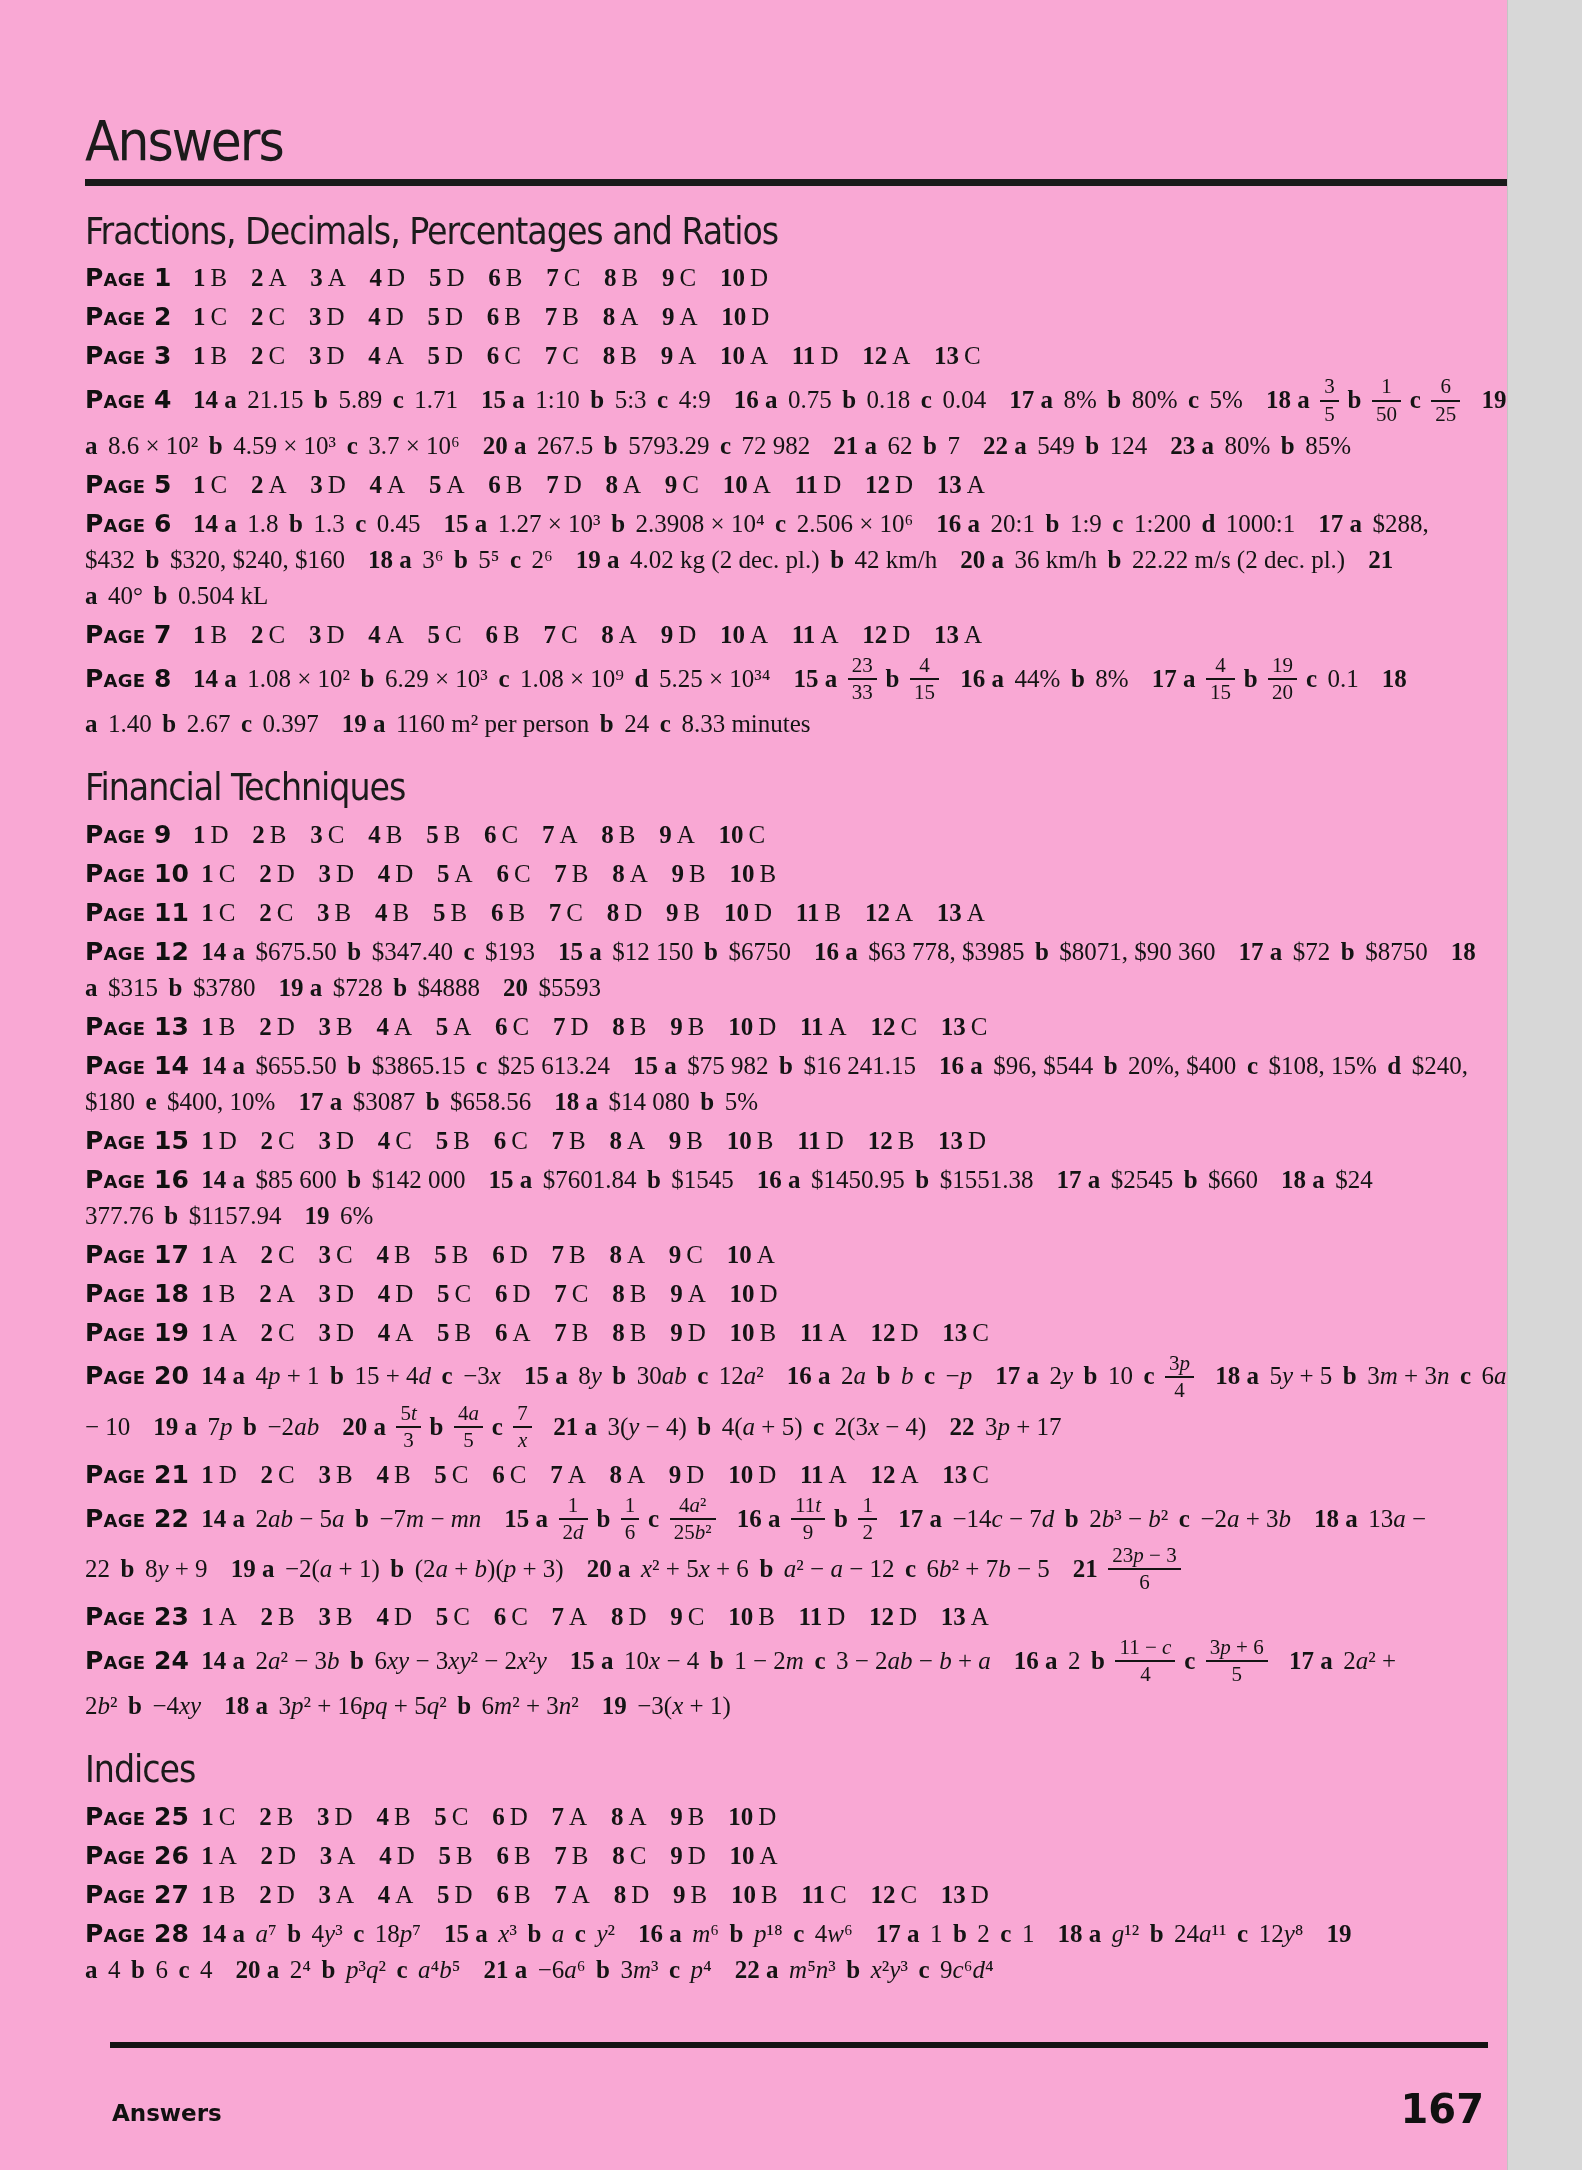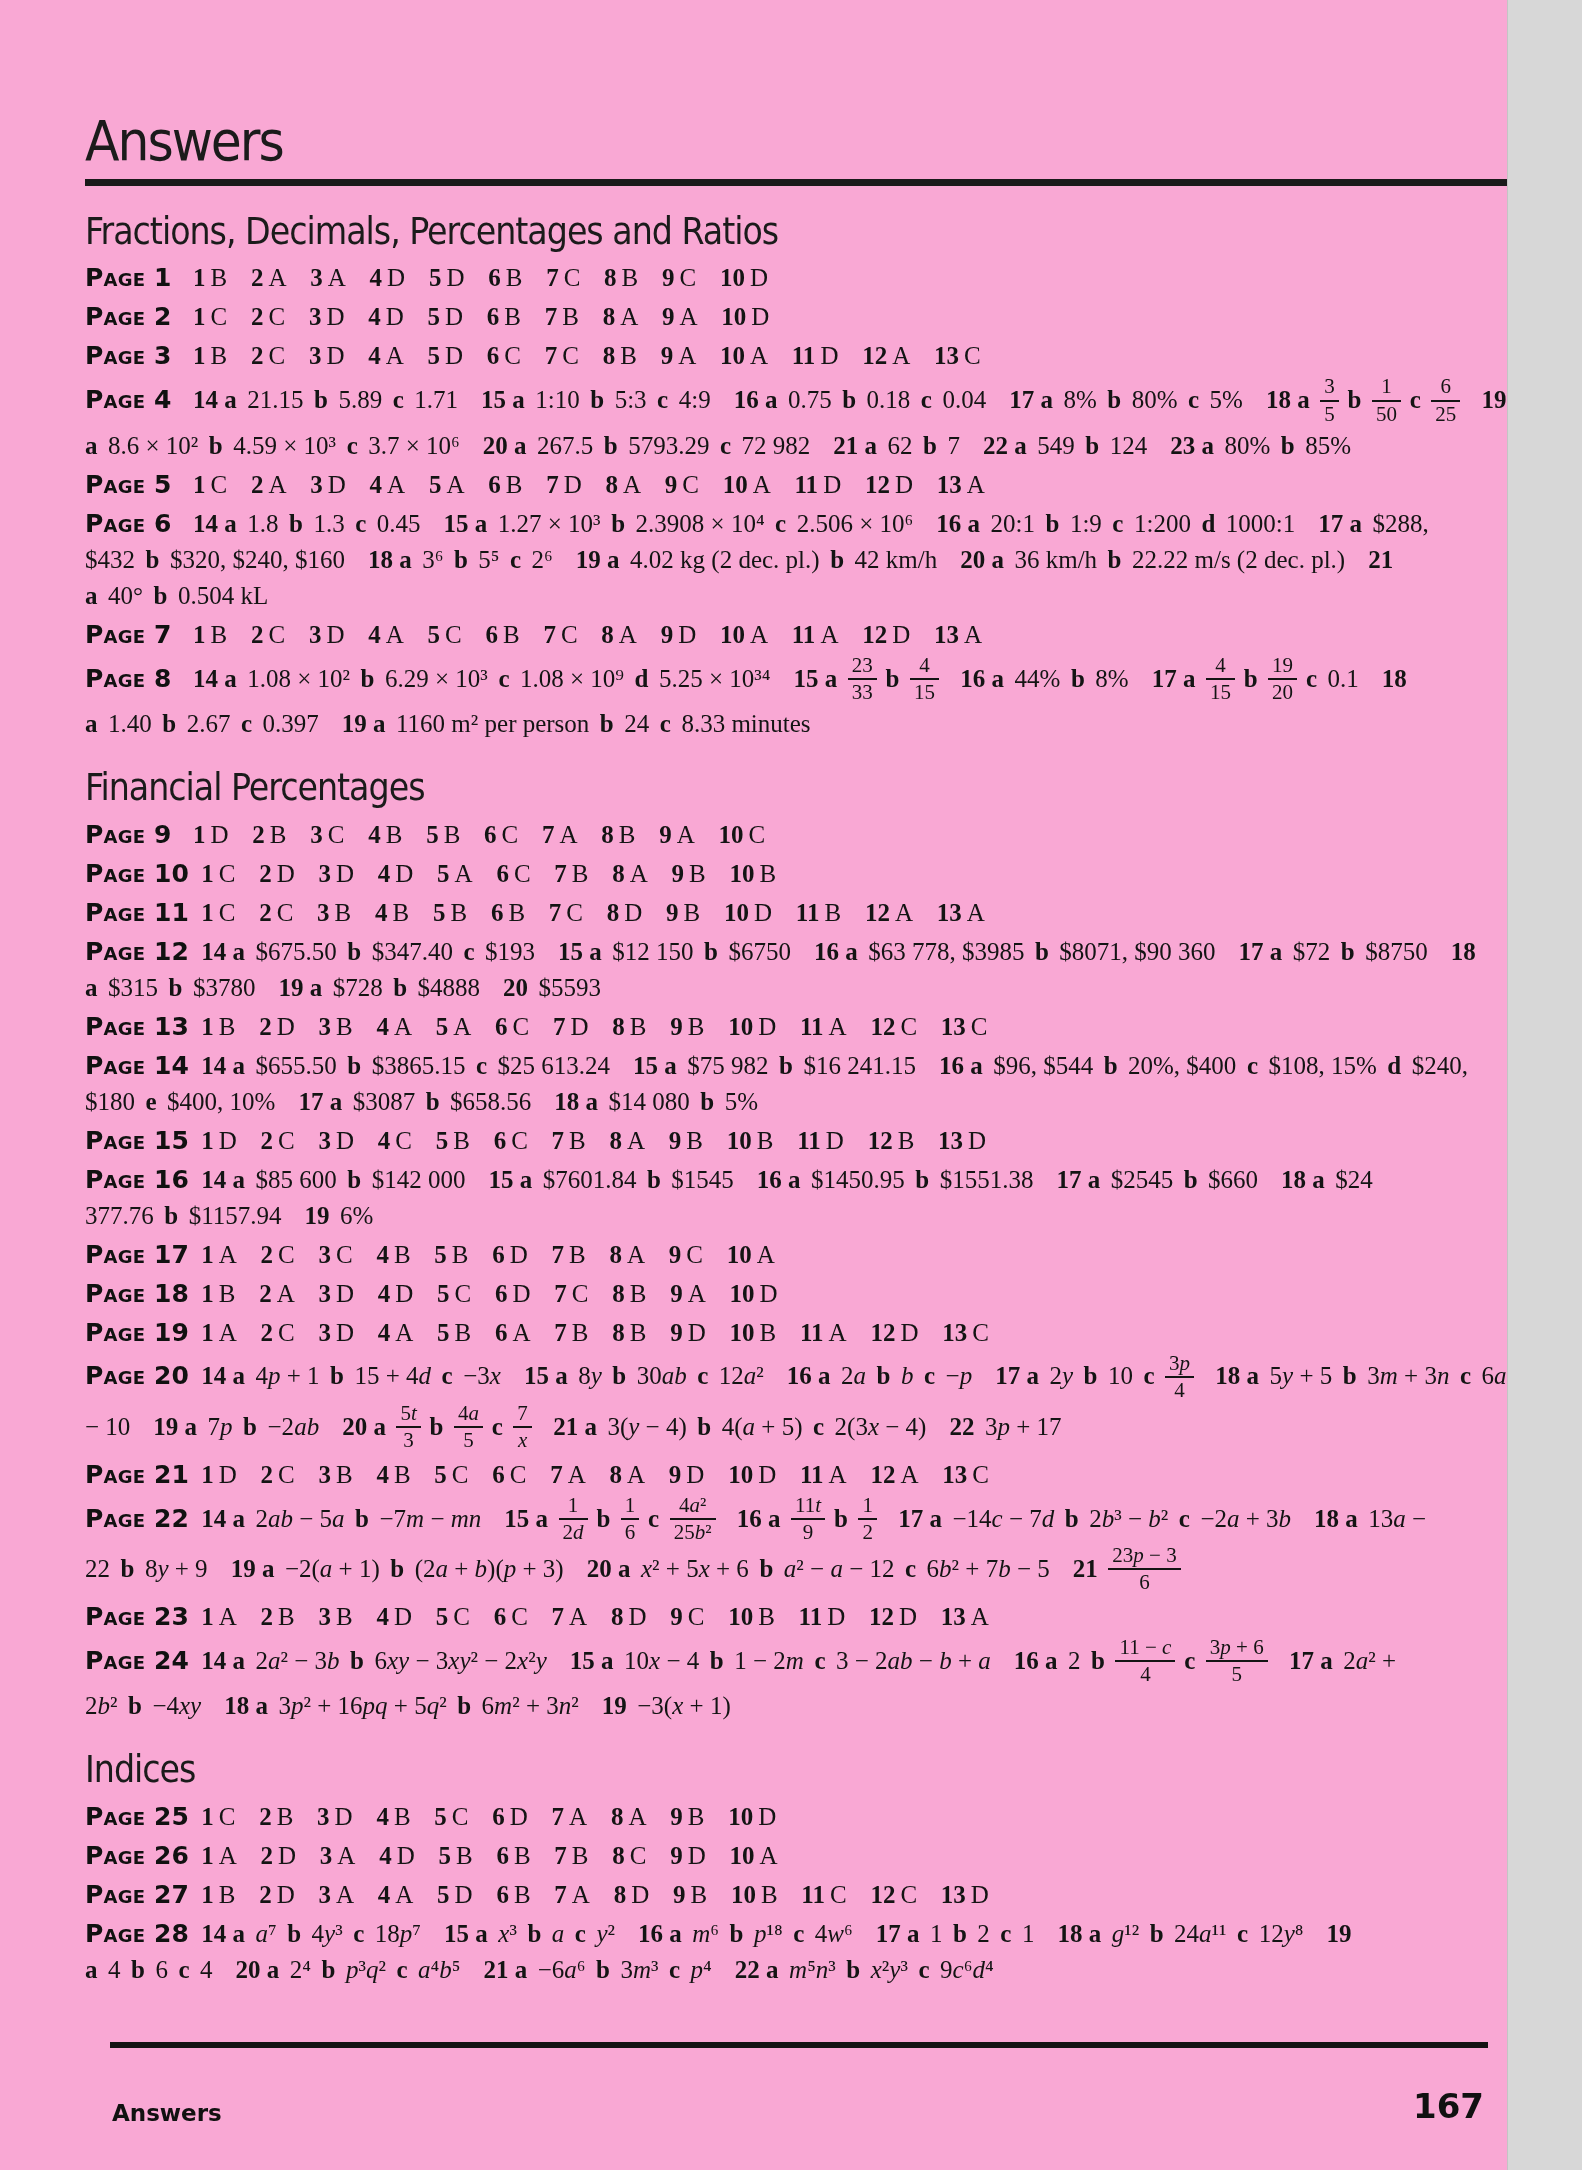--- a/index.html
+++ b/index.html
@@ -17,21 +17,21 @@
   .mci .ml{margin-left:0.2em;}
   .tok{margin-right:0.42em;}
   .tok.bd{font-weight:700;}
   .tok.mt i, .frac i{font-style:italic;}
   .tok.qg{margin-left:0.5em;}
   .frac{display:inline-block;vertical-align:middle;text-align:center;font-size:21px;line-height:1.1;position:relative;top:-2px;}
   .frac .fn{display:block;border-bottom:2px solid #141414;padding:0 4px 1px 4px;}
   .frac .fd{display:block;padding:1px 4px 0 4px;}
   .footer-rule{position:absolute;left:110px;right:94px;top:2042px;height:6px;background:#141414;}
   .footer-left{position:absolute;left:112px;top:2100px;font-family:"DejaVu Sans",sans-serif;font-weight:700;font-size:23px;color:#111;}
-  .footer-num{position:absolute;right:98px;top:2086px;font-family:"DejaVu Sans",sans-serif;font-weight:700;font-size:34px;color:#111;}
+  .footer-num{position:absolute;right:98px;top:2086px;font-family:"DejaVu Sans",sans-serif;font-weight:700;font-size:40px;color:#111;}
 </style>
 </head>
 <body>
 
 <div class="sheet">
   <div class="page-edge"></div>
   <div class="content">
     <h1 class="ptitle">Answers</h1>
     <div class="title-rule"></div>
     <div id="sections">
@@ -40,21 +40,21 @@
           <p class="entry"><span class="plabel">Page 1</span><span class="mci"><b>1</b><span class="ml">B</span></span><span class="mci"><b>2</b><span class="ml">A</span></span><span class="mci"><b>3</b><span class="ml">A</span></span><span class="mci"><b>4</b><span class="ml">D</span></span><span class="mci"><b>5</b><span class="ml">D</span></span><span class="mci"><b>6</b><span class="ml">B</span></span><span class="mci"><b>7</b><span class="ml">C</span></span><span class="mci"><b>8</b><span class="ml">B</span></span><span class="mci"><b>9</b><span class="ml">C</span></span><span class="mci"><b>10</b><span class="ml">D</span></span></p>
           <p class="entry"><span class="plabel">Page 2</span><span class="mci"><b>1</b><span class="ml">C</span></span><span class="mci"><b>2</b><span class="ml">C</span></span><span class="mci"><b>3</b><span class="ml">D</span></span><span class="mci"><b>4</b><span class="ml">D</span></span><span class="mci"><b>5</b><span class="ml">D</span></span><span class="mci"><b>6</b><span class="ml">B</span></span><span class="mci"><b>7</b><span class="ml">B</span></span><span class="mci"><b>8</b><span class="ml">A</span></span><span class="mci"><b>9</b><span class="ml">A</span></span><span class="mci"><b>10</b><span class="ml">D</span></span></p>
           <p class="entry"><span class="plabel">Page 3</span><span class="mci"><b>1</b><span class="ml">B</span></span><span class="mci"><b>2</b><span class="ml">C</span></span><span class="mci"><b>3</b><span class="ml">D</span></span><span class="mci"><b>4</b><span class="ml">A</span></span><span class="mci"><b>5</b><span class="ml">D</span></span><span class="mci"><b>6</b><span class="ml">C</span></span><span class="mci"><b>7</b><span class="ml">C</span></span><span class="mci"><b>8</b><span class="ml">B</span></span><span class="mci"><b>9</b><span class="ml">A</span></span><span class="mci"><b>10</b><span class="ml">A</span></span><span class="mci"><b>11</b><span class="ml">D</span></span><span class="mci"><b>12</b><span class="ml">A</span></span><span class="mci"><b>13</b><span class="ml">C</span></span></p>
           <p class="entry"><span class="plabel">Page 4</span><span class="tok bd">14 a</span><span class="tok rt">21.15</span><span class="tok bd">b</span><span class="tok rt">5.89</span><span class="tok bd">c</span><span class="tok rt">1.71</span><span class="tok bd qg">15 a</span><span class="tok rt">1:10</span><span class="tok bd">b</span><span class="tok rt">5:3</span><span class="tok bd">c</span><span class="tok rt">4:9</span><span class="tok bd qg">16 a</span><span class="tok rt">0.75</span><span class="tok bd">b</span><span class="tok rt">0.18</span><span class="tok bd">c</span><span class="tok rt">0.04</span><span class="tok bd qg">17 a</span><span class="tok rt">8%</span><span class="tok bd">b</span><span class="tok rt">80%</span><span class="tok bd">c</span><span class="tok rt">5%</span><span class="tok bd qg">18 a</span><span class="tok frac"><span class="fn">3</span><span class="fd">5</span></span><span class="tok bd">b</span><span class="tok frac"><span class="fn">1</span><span class="fd">50</span></span><span class="tok bd">c</span><span class="tok frac"><span class="fn">6</span><span class="fd">25</span></span><span class="tok bd qg">19 a</span><span class="tok rt">8.6 × 10²</span><span class="tok bd">b</span><span class="tok rt">4.59 × 10³</span><span class="tok bd">c</span><span class="tok rt">3.7 × 10⁶</span><span class="tok bd qg">20 a</span><span class="tok rt">267.5</span><span class="tok bd">b</span><span class="tok rt">5793.29</span><span class="tok bd">c</span><span class="tok rt">72 982</span><span class="tok bd qg">21 a</span><span class="tok rt">62</span><span class="tok bd">b</span><span class="tok rt">7</span><span class="tok bd qg">22 a</span><span class="tok rt">549</span><span class="tok bd">b</span><span class="tok rt">124</span><span class="tok bd qg">23 a</span><span class="tok rt">80%</span><span class="tok bd">b</span><span class="tok rt">85%</span></p>
           <p class="entry"><span class="plabel">Page 5</span><span class="mci"><b>1</b><span class="ml">C</span></span><span class="mci"><b>2</b><span class="ml">A</span></span><span class="mci"><b>3</b><span class="ml">D</span></span><span class="mci"><b>4</b><span class="ml">A</span></span><span class="mci"><b>5</b><span class="ml">A</span></span><span class="mci"><b>6</b><span class="ml">B</span></span><span class="mci"><b>7</b><span class="ml">D</span></span><span class="mci"><b>8</b><span class="ml">A</span></span><span class="mci"><b>9</b><span class="ml">C</span></span><span class="mci"><b>10</b><span class="ml">A</span></span><span class="mci"><b>11</b><span class="ml">D</span></span><span class="mci"><b>12</b><span class="ml">D</span></span><span class="mci"><b>13</b><span class="ml">A</span></span></p>
           <p class="entry"><span class="plabel">Page 6</span><span class="tok bd">14 a</span><span class="tok rt">1.8</span><span class="tok bd">b</span><span class="tok rt">1.3</span><span class="tok bd">c</span><span class="tok rt">0.45</span><span class="tok bd qg">15 a</span><span class="tok rt">1.27 × 10³</span><span class="tok bd">b</span><span class="tok rt">2.3908 × 10⁴</span><span class="tok bd">c</span><span class="tok rt">2.506 × 10⁶</span><span class="tok bd qg">16 a</span><span class="tok rt">20:1</span><span class="tok bd">b</span><span class="tok rt">1:9</span><span class="tok bd">c</span><span class="tok rt">1:200</span><span class="tok bd">d</span><span class="tok rt">1000:1</span><span class="tok bd qg">17 a</span><span class="tok rt">$288, $432</span><span class="tok bd">b</span><span class="tok rt">$320, $240, $160</span><span class="tok bd qg">18 a</span><span class="tok rt">3⁶</span><span class="tok bd">b</span><span class="tok rt">5⁵</span><span class="tok bd">c</span><span class="tok rt">2⁶</span><span class="tok bd qg">19 a</span><span class="tok rt">4.02 kg (2 dec. pl.)</span><span class="tok bd">b</span><span class="tok rt">42 km/h</span><span class="tok bd qg">20 a</span><span class="tok rt">36 km/h</span><span class="tok bd">b</span><span class="tok rt">22.22 m/s (2 dec. pl.)</span><span class="tok bd qg">21 a</span><span class="tok rt">40°</span><span class="tok bd">b</span><span class="tok rt">0.504 kL</span></p>
           <p class="entry"><span class="plabel">Page 7</span><span class="mci"><b>1</b><span class="ml">B</span></span><span class="mci"><b>2</b><span class="ml">C</span></span><span class="mci"><b>3</b><span class="ml">D</span></span><span class="mci"><b>4</b><span class="ml">A</span></span><span class="mci"><b>5</b><span class="ml">C</span></span><span class="mci"><b>6</b><span class="ml">B</span></span><span class="mci"><b>7</b><span class="ml">C</span></span><span class="mci"><b>8</b><span class="ml">A</span></span><span class="mci"><b>9</b><span class="ml">D</span></span><span class="mci"><b>10</b><span class="ml">A</span></span><span class="mci"><b>11</b><span class="ml">A</span></span><span class="mci"><b>12</b><span class="ml">D</span></span><span class="mci"><b>13</b><span class="ml">A</span></span></p>
           <p class="entry"><span class="plabel">Page 8</span><span class="tok bd">14 a</span><span class="tok rt">1.08 × 10²</span><span class="tok bd">b</span><span class="tok rt">6.29 × 10³</span><span class="tok bd">c</span><span class="tok rt">1.08 × 10⁹</span><span class="tok bd">d</span><span class="tok rt">5.25 × 10³⁴</span><span class="tok bd qg">15 a</span><span class="tok frac"><span class="fn">23</span><span class="fd">33</span></span><span class="tok bd">b</span><span class="tok frac"><span class="fn">4</span><span class="fd">15</span></span><span class="tok bd qg">16 a</span><span class="tok rt">44%</span><span class="tok bd">b</span><span class="tok rt">8%</span><span class="tok bd qg">17 a</span><span class="tok frac"><span class="fn">4</span><span class="fd">15</span></span><span class="tok bd">b</span><span class="tok frac"><span class="fn">19</span><span class="fd">20</span></span><span class="tok bd">c</span><span class="tok rt">0.1</span><span class="tok bd qg">18 a</span><span class="tok rt">1.40</span><span class="tok bd">b</span><span class="tok rt">2.67</span><span class="tok bd">c</span><span class="tok rt">0.397</span><span class="tok bd qg">19 a</span><span class="tok rt">1160 m² per person</span><span class="tok bd">b</span><span class="tok rt">24</span><span class="tok bd">c</span><span class="tok rt">8.33 minutes</span></p>
         </section>
         <section class="sec">
-          <h2 class="shead">Financial Percentages</h2>
+          <h2 class="shead">Financial Techniques</h2>
           <p class="entry"><span class="plabel">Page 9</span><span class="mci"><b>1</b><span class="ml">D</span></span><span class="mci"><b>2</b><span class="ml">B</span></span><span class="mci"><b>3</b><span class="ml">C</span></span><span class="mci"><b>4</b><span class="ml">B</span></span><span class="mci"><b>5</b><span class="ml">B</span></span><span class="mci"><b>6</b><span class="ml">C</span></span><span class="mci"><b>7</b><span class="ml">A</span></span><span class="mci"><b>8</b><span class="ml">B</span></span><span class="mci"><b>9</b><span class="ml">A</span></span><span class="mci"><b>10</b><span class="ml">C</span></span></p>
           <p class="entry"><span class="plabel">Page 10</span><span class="mci"><b>1</b><span class="ml">C</span></span><span class="mci"><b>2</b><span class="ml">D</span></span><span class="mci"><b>3</b><span class="ml">D</span></span><span class="mci"><b>4</b><span class="ml">D</span></span><span class="mci"><b>5</b><span class="ml">A</span></span><span class="mci"><b>6</b><span class="ml">C</span></span><span class="mci"><b>7</b><span class="ml">B</span></span><span class="mci"><b>8</b><span class="ml">A</span></span><span class="mci"><b>9</b><span class="ml">B</span></span><span class="mci"><b>10</b><span class="ml">B</span></span></p>
           <p class="entry"><span class="plabel">Page 11</span><span class="mci"><b>1</b><span class="ml">C</span></span><span class="mci"><b>2</b><span class="ml">C</span></span><span class="mci"><b>3</b><span class="ml">B</span></span><span class="mci"><b>4</b><span class="ml">B</span></span><span class="mci"><b>5</b><span class="ml">B</span></span><span class="mci"><b>6</b><span class="ml">B</span></span><span class="mci"><b>7</b><span class="ml">C</span></span><span class="mci"><b>8</b><span class="ml">D</span></span><span class="mci"><b>9</b><span class="ml">B</span></span><span class="mci"><b>10</b><span class="ml">D</span></span><span class="mci"><b>11</b><span class="ml">B</span></span><span class="mci"><b>12</b><span class="ml">A</span></span><span class="mci"><b>13</b><span class="ml">A</span></span></p>
           <p class="entry"><span class="plabel">Page 12</span><span class="tok bd">14 a</span><span class="tok rt">$675.50</span><span class="tok bd">b</span><span class="tok rt">$347.40</span><span class="tok bd">c</span><span class="tok rt">$193</span><span class="tok bd qg">15 a</span><span class="tok rt">$12 150</span><span class="tok bd">b</span><span class="tok rt">$6750</span><span class="tok bd qg">16 a</span><span class="tok rt">$63 778, $3985</span><span class="tok bd">b</span><span class="tok rt">$8071, $90 360</span><span class="tok bd qg">17 a</span><span class="tok rt">$72</span><span class="tok bd">b</span><span class="tok rt">$8750</span><span class="tok bd qg">18 a</span><span class="tok rt">$315</span><span class="tok bd">b</span><span class="tok rt">$3780</span><span class="tok bd qg">19 a</span><span class="tok rt">$728</span><span class="tok bd">b</span><span class="tok rt">$4888</span><span class="tok bd qg">20</span><span class="tok rt">$5593</span></p>
           <p class="entry"><span class="plabel">Page 13</span><span class="mci"><b>1</b><span class="ml">B</span></span><span class="mci"><b>2</b><span class="ml">D</span></span><span class="mci"><b>3</b><span class="ml">B</span></span><span class="mci"><b>4</b><span class="ml">A</span></span><span class="mci"><b>5</b><span class="ml">A</span></span><span class="mci"><b>6</b><span class="ml">C</span></span><span class="mci"><b>7</b><span class="ml">D</span></span><span class="mci"><b>8</b><span class="ml">B</span></span><span class="mci"><b>9</b><span class="ml">B</span></span><span class="mci"><b>10</b><span class="ml">D</span></span><span class="mci"><b>11</b><span class="ml">A</span></span><span class="mci"><b>12</b><span class="ml">C</span></span><span class="mci"><b>13</b><span class="ml">C</span></span></p>
           <p class="entry"><span class="plabel">Page 14</span><span class="tok bd">14 a</span><span class="tok rt">$655.50</span><span class="tok bd">b</span><span class="tok rt">$3865.15</span><span class="tok bd">c</span><span class="tok rt">$25 613.24</span><span class="tok bd qg">15 a</span><span class="tok rt">$75 982</span><span class="tok bd">b</span><span class="tok rt">$16 241.15</span><span class="tok bd qg">16 a</span><span class="tok rt">$96, $544</span><span class="tok bd">b</span><span class="tok rt">20%, $400</span><span class="tok bd">c</span><span class="tok rt">$108, 15%</span><span class="tok bd">d</span><span class="tok rt">$240, $180</span><span class="tok bd">e</span><span class="tok rt">$400, 10%</span><span class="tok bd qg">17 a</span><span class="tok rt">$3087</span><span class="tok bd">b</span><span class="tok rt">$658.56</span><span class="tok bd qg">18 a</span><span class="tok rt">$14 080</span><span class="tok bd">b</span><span class="tok rt">5%</span></p>
           <p class="entry"><span class="plabel">Page 15</span><span class="mci"><b>1</b><span class="ml">D</span></span><span class="mci"><b>2</b><span class="ml">C</span></span><span class="mci"><b>3</b><span class="ml">D</span></span><span class="mci"><b>4</b><span class="ml">C</span></span><span class="mci"><b>5</b><span class="ml">B</span></span><span class="mci"><b>6</b><span class="ml">C</span></span><span class="mci"><b>7</b><span class="ml">B</span></span><span class="mci"><b>8</b><span class="ml">A</span></span><span class="mci"><b>9</b><span class="ml">B</span></span><span class="mci"><b>10</b><span class="ml">B</span></span><span class="mci"><b>11</b><span class="ml">D</span></span><span class="mci"><b>12</b><span class="ml">B</span></span><span class="mci"><b>13</b><span class="ml">D</span></span></p>
           <p class="entry"><span class="plabel">Page 16</span><span class="tok bd">14 a</span><span class="tok rt">$85 600</span><span class="tok bd">b</span><span class="tok rt">$142 000</span><span class="tok bd qg">15 a</span><span class="tok rt">$7601.84</span><span class="tok bd">b</span><span class="tok rt">$1545</span><span class="tok bd qg">16 a</span><span class="tok rt">$1450.95</span><span class="tok bd">b</span><span class="tok rt">$1551.38</span><span class="tok bd qg">17 a</span><span class="tok rt">$2545</span><span class="tok bd">b</span><span class="tok rt">$660</span><span class="tok bd qg">18 a</span><span class="tok rt">$24 377.76</span><span class="tok bd">b</span><span class="tok rt">$1157.94</span><span class="tok bd qg">19</span><span class="tok rt">6%</span></p>
         </section>
         <section class="sec">

